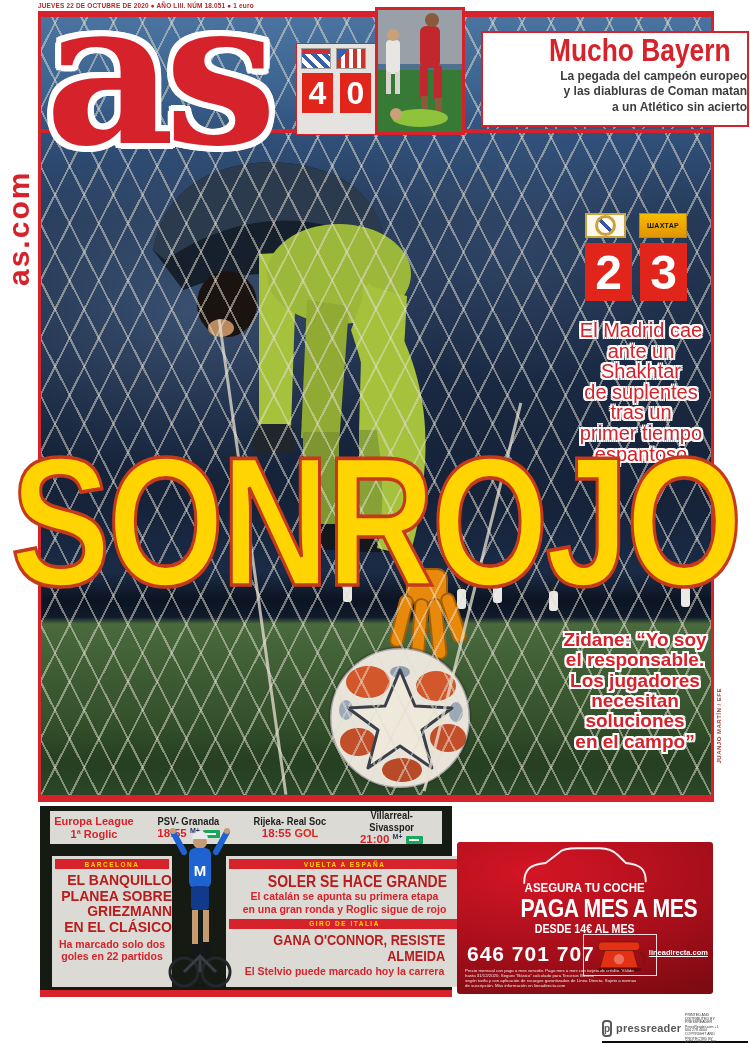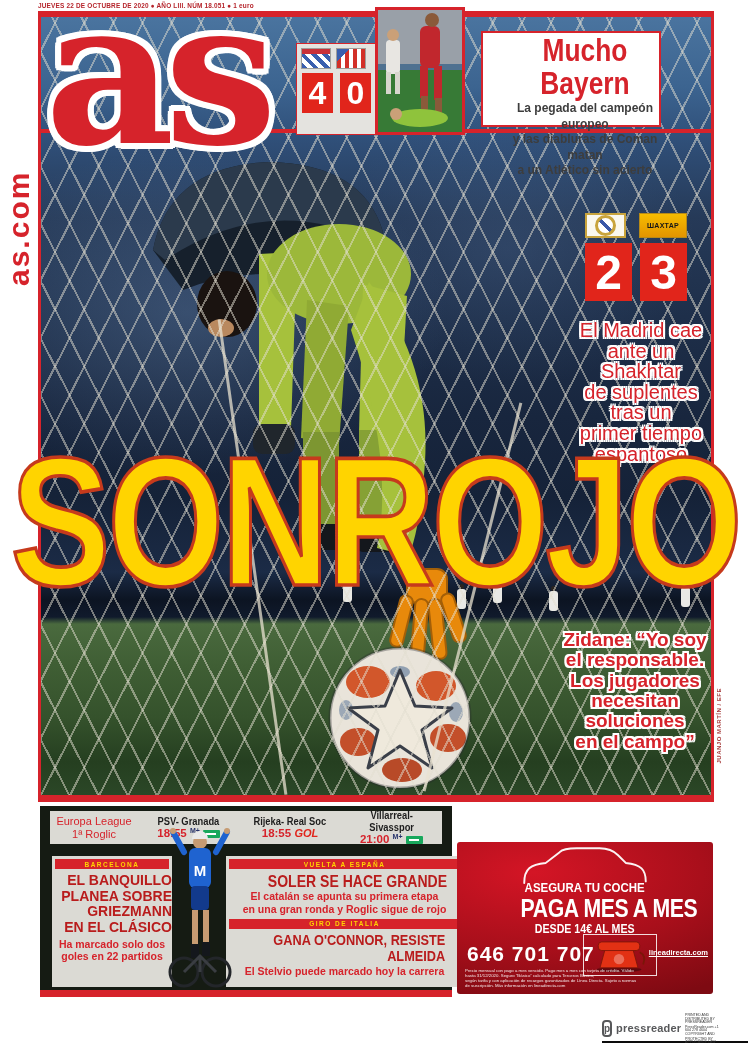--- a/index.html
+++ b/index.html
@@ -47,22 +47,22 @@
     repeating-linear-gradient(90deg,#d23028 0 4px,#fff 4px 8px);}
   .scorerow{position:absolute;left:5px;top:29px;display:flex;gap:7px;}
   .scorebox{background:var(--c-score_red,#e1251b);color:#fff;font-weight:800;
     display:flex;align-items:center;justify-content:center;}
   .sb-sm{width:31px;height:40px;font-size:32px;}
   .sb-lg{width:47px;height:58px;font-size:48px;}
   
   #bphoto{left:334px;top:-10px;width:90px;height:128px;z-index:6;
     border:3px solid var(--c-as_red,#d6232b);box-sizing:border-box;}
   
-  #mucho{left:440px;top:14px;width:180px;height:96px;background:#fff;z-index:5;
-    border:2px solid var(--c-as_red,#d6232b);box-sizing:border-box;text-align:center;padding-left:28px;}
+  #mucho{left:440px;top:14px;width:268px;height:96px;background:#fff;z-index:5;
+    border:2px solid var(--c-as_red,#d6232b);box-sizing:border-box;text-align:right;padding-left:28px;}
   #mucho-h{font-size:31px;font-weight:800;color:var(--c-as_red,#d6232b);margin-top:2px;line-height:1.05;}
   #mucho-s{font-size:12px;font-weight:bold;color:var(--c-dark_text,#3d3d3d);line-height:1.3;margin-top:1px;}
   
   #rmcrests{left:544px;top:196px;display:flex;gap:13px;z-index:5;}
   .crest-rm{width:41px;height:25px;background:#fbf8ee;border:2px solid #c9a43c;box-sizing:border-box;
     display:flex;align-items:center;justify-content:center;}
   .rmcirc{width:15px;height:15px;border-radius:50%;border:3px solid #c9a43c;
     background:linear-gradient(45deg,rgba(0,0,0,0) 42%,#3a57a8 42% 58%,rgba(0,0,0,0) 58%),#fff;}
   .crest-shk{width:48px;height:25px;background:linear-gradient(180deg,#f6bc00,#e39400);
     border:1px solid #b78a17;box-sizing:border-box;display:flex;align-items:center;justify-content:center;
@@ -80,27 +80,27 @@
     font-size:19px;font-weight:800;color:var(--c-as_red,#d6232b);line-height:1.07;}
   #credit{left:716px;top:688px;writing-mode:vertical-rl;transform:rotate(180deg);
     font-size:6px;font-weight:bold;color:#a63c3c;letter-spacing:.5px;}
   .player{position:absolute;width:9px;height:20px;background:#e9e9e5;border-radius:3px;z-index:1;}
   .player span{display:block;width:5px;height:5px;border-radius:50%;background:#2a2420;margin:-5px auto 0;}
   
   #bpanel{left:40px;top:806px;width:412px;height:191px;background:var(--c-dark_panel,#151b13);
     border-bottom:7px solid var(--c-as_red,#d6232b);box-sizing:border-box;z-index:4;}
   #agenda{position:absolute;left:10px;top:5px;width:392px;height:33px;background:var(--c-panel_gray,#dbdad4);
     display:flex;align-items:center;}
-  .ag-title{width:88px;text-align:center;color:var(--c-as_red,#d6232b);font-weight:400;
+  .ag-title{width:88px;text-align:center;color:var(--c-as_red,#d6232b);font-weight:700;
     font-size:11px;line-height:1.15;}
   .fix{flex:1;text-align:center;line-height:1.1;}
   .fix-m{font-size:11px;font-weight:800;color:#1d1d1d;text-align:center;}
   .fix-t{font-size:11.5px;font-weight:800;color:var(--c-as_red,#d6232b);}
   .bM{font-size:7px;font-weight:900;color:#27336b;vertical-align:top;}
-  .bG{font-size:11px;font-weight:900;font-style:italic;color:var(--c-score_red,#e1251b);}
+  .bG{font-size:11px;font-weight:900;color:var(--c-score_red,#e1251b);}
   .bgreen{display:inline-block;width:17px;height:8px;background:#18a85c;border-radius:1px;vertical-align:middle;
     background-image:linear-gradient(#fff,#fff);background-size:60% 2px;background-position:center;background-repeat:no-repeat;}
   .newsblk{position:absolute;background:var(--c-panel_gray,#dbdad4);top:50px;height:131px;box-sizing:border-box;}
   .tagbar{height:10px;background:var(--c-as_red,#d6232b);color:var(--c-tag_yellow,#ffd400);
     font-size:6.5px;font-weight:900;letter-spacing:1.5px;display:flex;align-items:center;justify-content:center;
     margin:3px 3px 0;}
   .nh{font-weight:800;color:#b91c1c;text-align:right;line-height:1.12;}
   .ns{font-weight:800;color:var(--c-as_red,#d6232b);text-align:center;line-height:1.15;font-size:10.5px;}
   #blk-bar{left:12px;width:120px;}
   #blk-right{left:186px;width:237px;}

